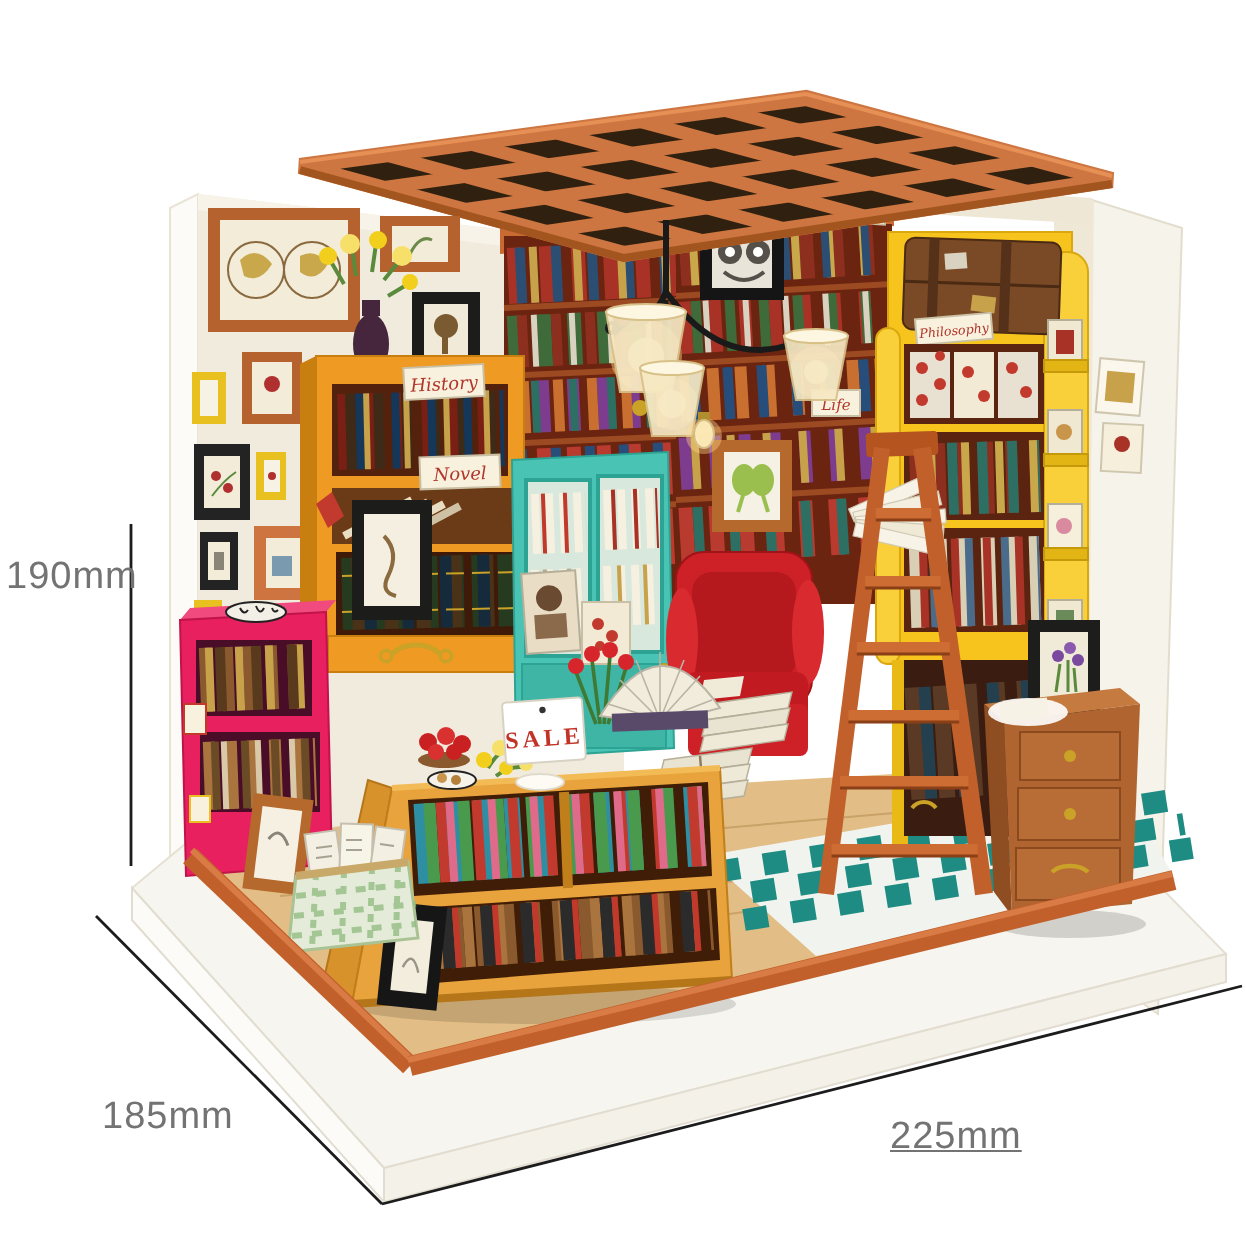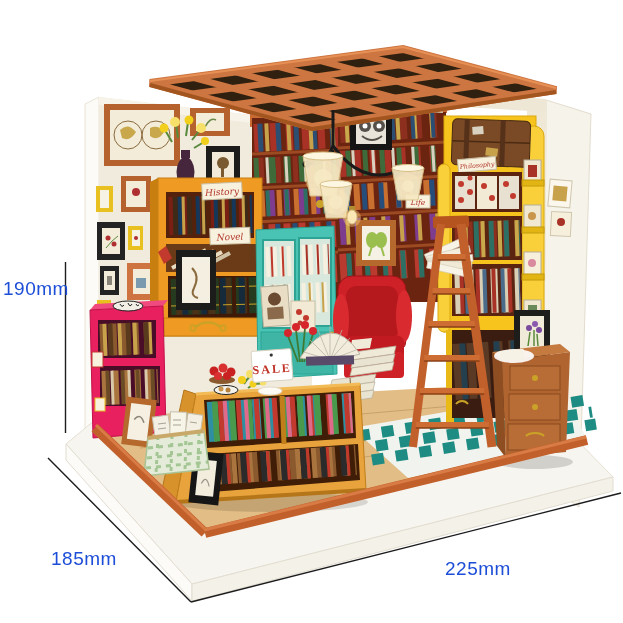--- a/index.html
+++ b/index.html
@@ -1,22 +1,22 @@
 <!DOCTYPE html>
 <html><head>
 <meta charset="utf-8">
 <style>
   html,body{margin:0;padding:0;background:#ffffff;}
   body{width:623px;height:623px;overflow:hidden;}
   .stage{position:relative;width:623px;height:623px;font-family:"Liberation Sans",sans-serif;background:#ffffff;}
   .stage svg{position:absolute;left:0;top:0;}
-  .dim{position:absolute;font-size:19px;color:#1d4ed8;letter-spacing:.5px;white-space:nowrap;}
+  .dim{position:absolute;font-size:19px;color:#737373;letter-spacing:.5px;white-space:nowrap;}
   .dim-height{left:3px;top:278px;}
   .dim-depth{left:51px;top:548px;text-align:center;}
-  .dim-width{left:445px;top:558px;}
+  .dim-width{left:445px;top:558px;text-decoration:underline;}
   .tag-text{font-family:"DejaVu Serif",serif;font-style:italic;fill:#b2352a;}
   .sale-text{font-family:"Liberation Serif",serif;font-weight:bold;fill:#c13327;letter-spacing:2px;}
 </style>
 </head>
 <body>
 
 <div class="stage">
 <svg width="623" height="623" viewBox="0 0 623 623">
 
   <g>

